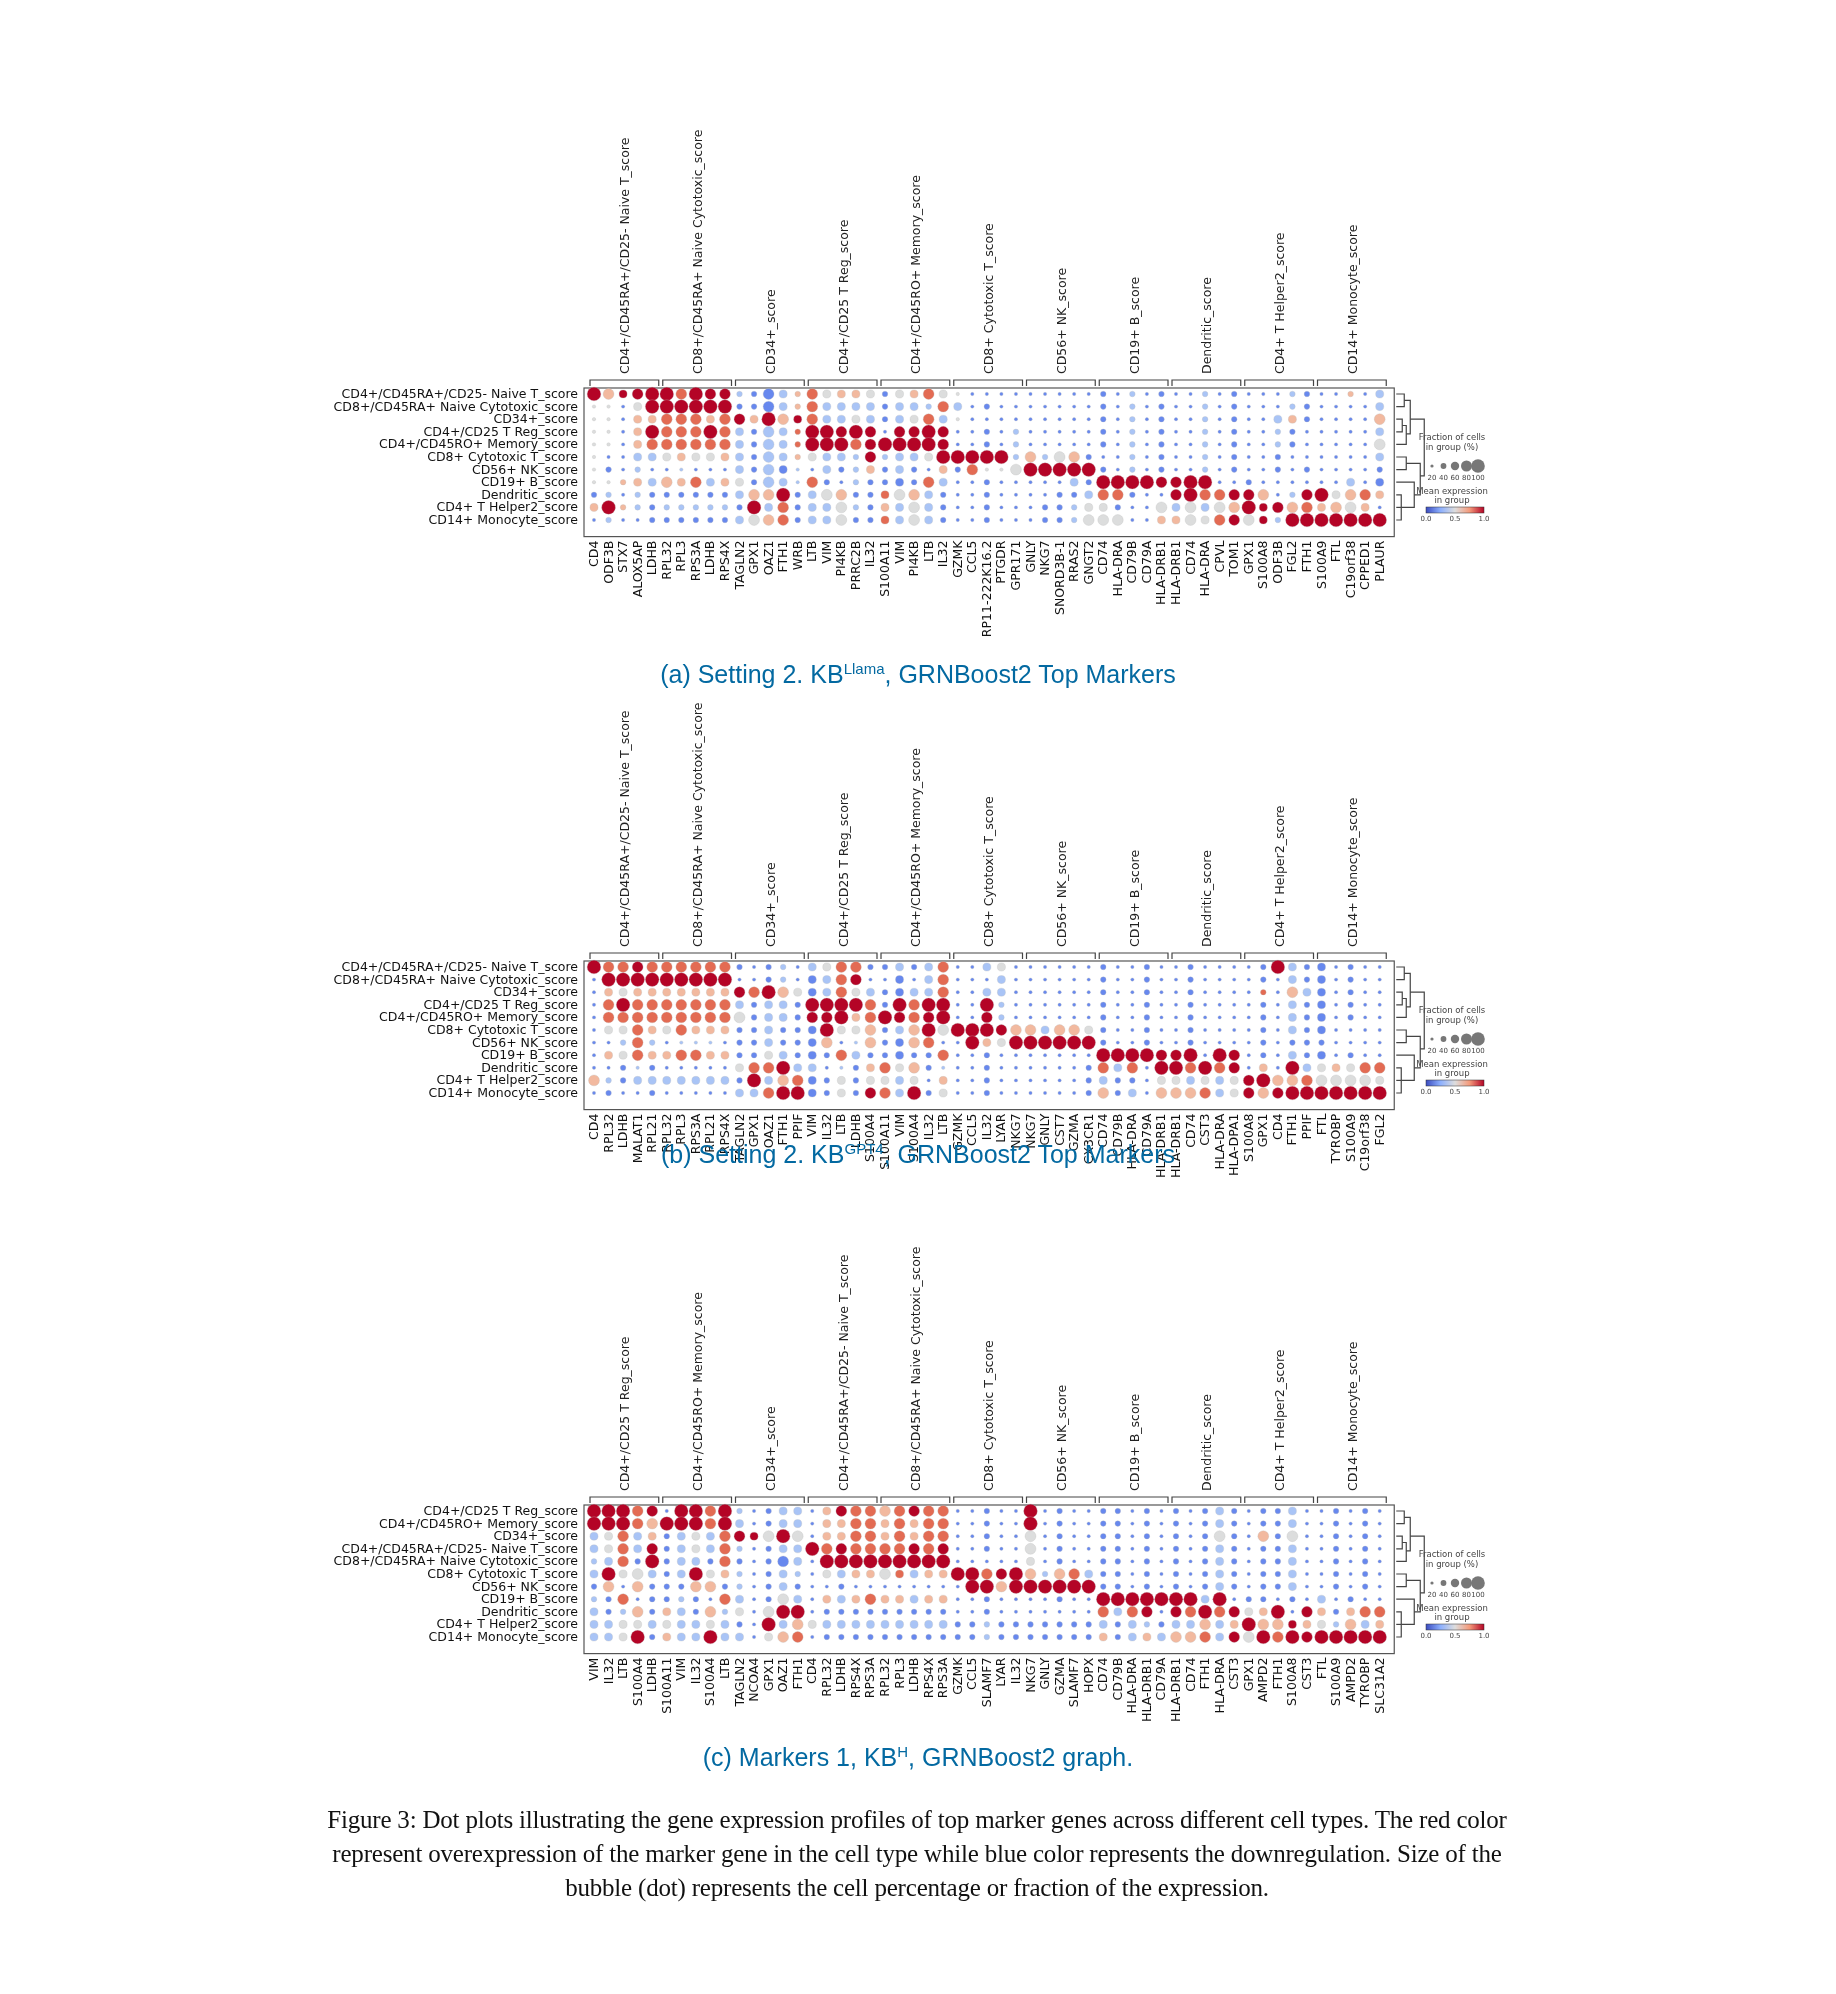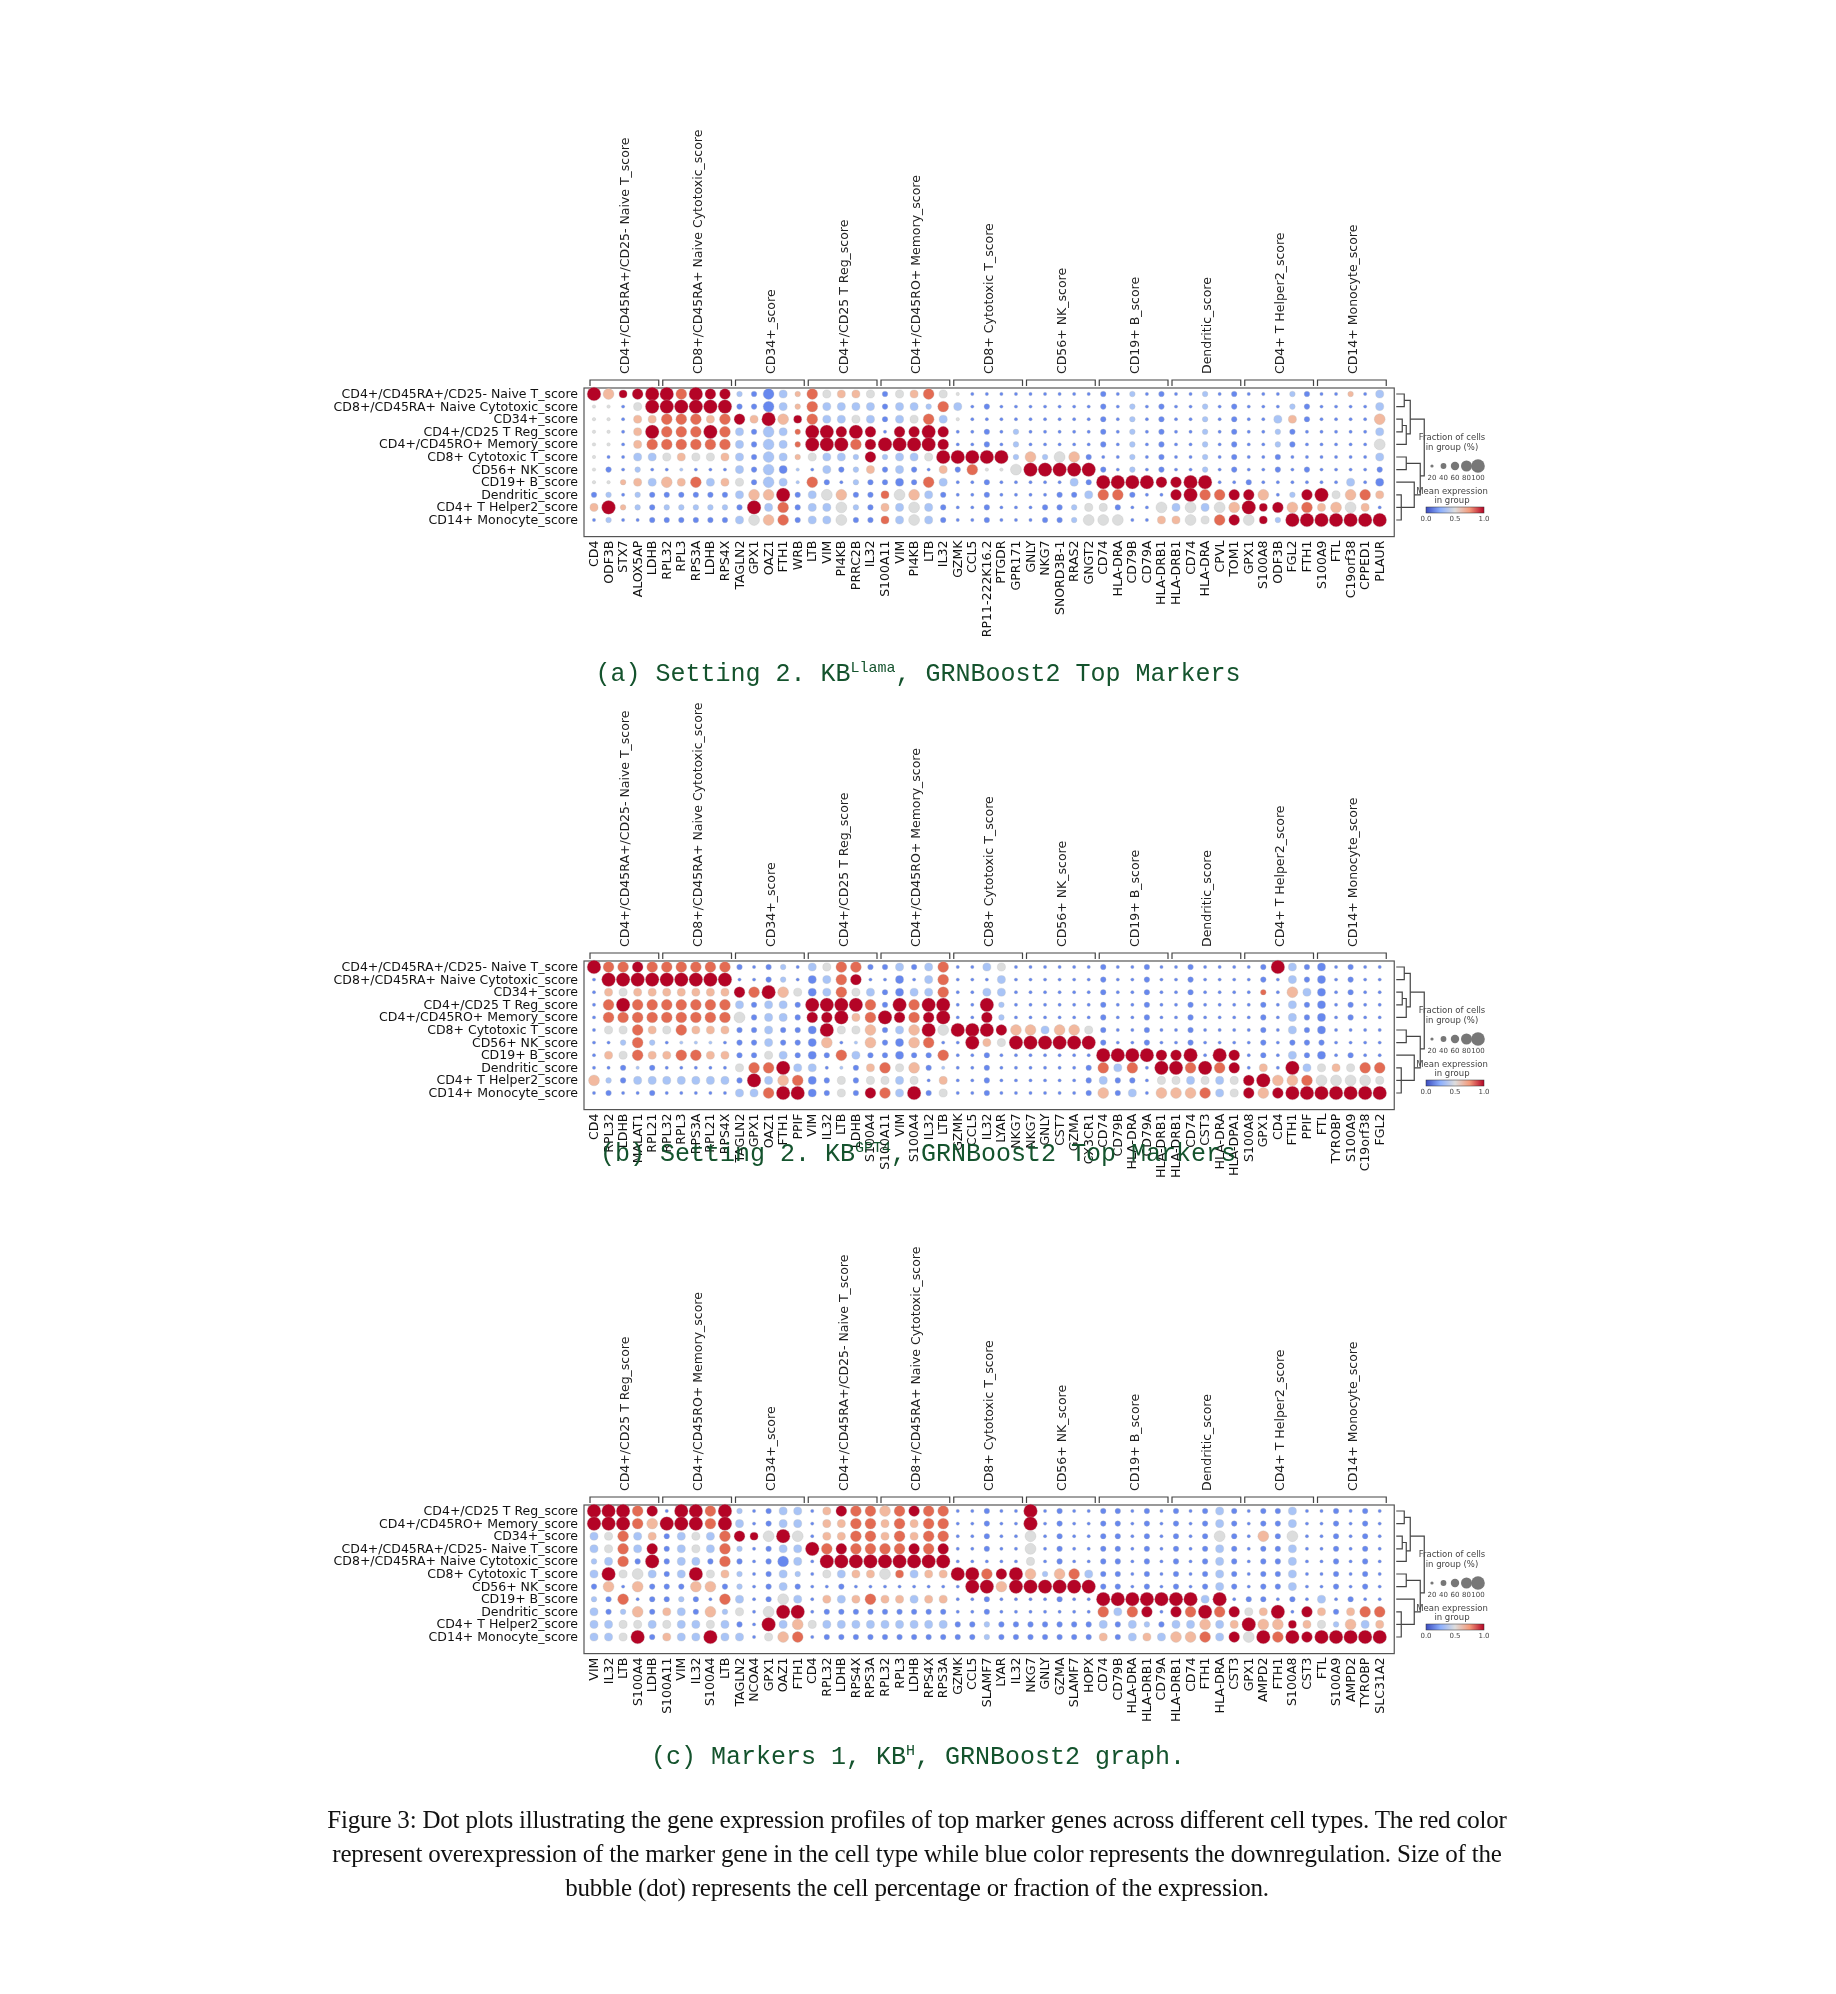--- a/index.html
+++ b/index.html
@@ -1,21 +1,21 @@
 <!DOCTYPE html>
 <html><head>
 <meta charset="utf-8">
 <style>
   html, body { margin: 0; padding: 0; background: #ffffff; }
   body { width: 1836px; height: 1994px; position: relative; overflow: hidden; }
   .panel { position: absolute; left: 0; width: 1836px; }
   .plot-svg { position: absolute; left: 0; top: 0; }
   .caption-sub {
     position: absolute; left: 0; width: 1836px; text-align: center;
-    font-family: Liberation Mono, monospace; font-size: 25px; color: #14532d;
+    font-family: Liberation Sans, sans-serif; font-size: 25px; color: #0369a1;
   }
   .caption-sub sup { font-size: 15px; }
   .fig-caption {
     position: absolute; left: 322px; top: 1803px; width: 1190px;
     font-family: "Liberation Serif", "DejaVu Serif", serif; font-size: 25px;
     line-height: 34px; color: #111; letter-spacing: -0.2px; text-align: center;
   }
   svg text { font-family: "DejaVu Sans", "Liberation Sans", sans-serif; }
 </style>
 </head>

